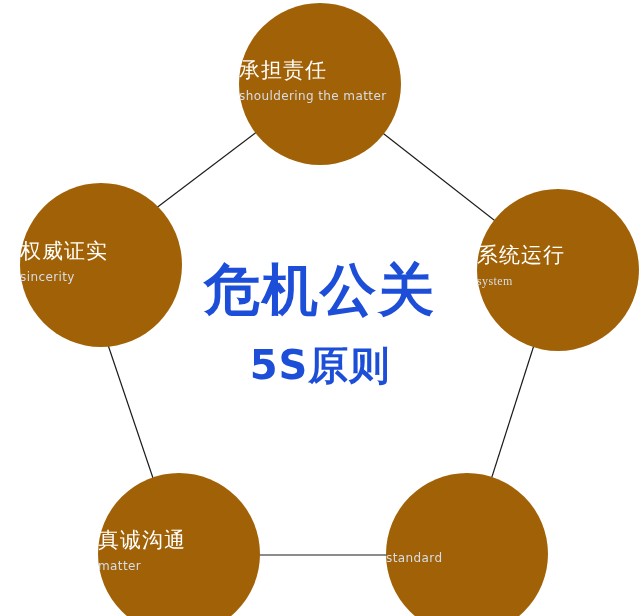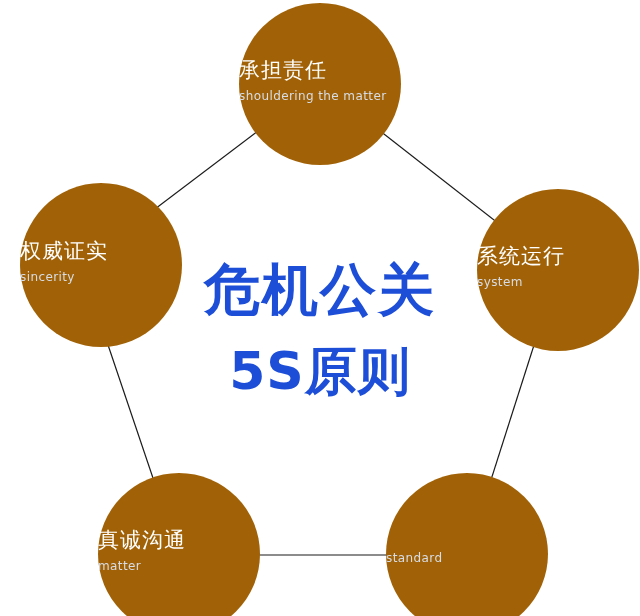--- a/index.html
+++ b/index.html
@@ -8,40 +8,40 @@
     #stage { position: absolute; left: 0; top: 0; width: 640px; height: 616px; }
     svg.lines { position: absolute; left: 0; top: 0; }
     .node { position: absolute; border-radius: 50%; background: #a16207;
             display: flex; flex-direction: column; justify-content: center;
             color: #ffffff; box-sizing: border-box; }
     .node .zh { font-size: 21px; letter-spacing: 1px; font-weight: 300; line-height: 1; margin-top: -6px; }
     .node .en { font-size: 12px; color: #d7dde6; margin-top: 8px; letter-spacing: 0.4px; }
     .title { position: absolute; left: 160px; width: 320px; text-align: center; color: #1d4ed8;
              font-weight: bold; line-height: 1; }
     .title.l1 { top: 262px; font-size: 56px; letter-spacing: 2px; }
-    .title.l2 { top: 345px; font-size: 52px; letter-spacing: 1px; }
+    .title.l2 { top: 345px; font-size: 40px; letter-spacing: 1px; }
   </style>
 </head>
 <body>
 
 <div id="stage">
   <svg class="lines" width="640" height="616">
     <line x1="320" y1="84" x2="558" y2="270" stroke="#1a1a1a" stroke-width="1.2"></line>
     <line x1="558" y1="270" x2="467" y2="555" stroke="#1a1a1a" stroke-width="1.2"></line>
     <line x1="467" y1="555" x2="179" y2="555" stroke="#1a1a1a" stroke-width="1.2"></line>
     <line x1="179" y1="555" x2="81" y2="265" stroke="#1a1a1a" stroke-width="1.2"></line>
     <line x1="81" y1="265" x2="320" y2="84" stroke="#1a1a1a" stroke-width="1.2"></line>
   </svg>
 
   <div class="node" style="left:239px; top:3px; width:162px; height:162px;">
     <span class="zh">承担责任</span>
     <span class="en">shouldering the matter</span>
   </div>
 
-  <div class="node" style="left:477px; top:189px; width:162px; height:162px;">
+  <div class="node" style="left:477px; top:189px; width:162px; height:162px;font-family:Liberation Serif, serif;">
     <span class="zh">系统运行</span>
     <span class="en">system</span>
   </div>
 
   <div class="node" style="left:386px; top:473px; width:162px; height:162px;">
     <span class="en">standard</span>
   </div>
 
   <div class="node" style="left:98px; top:473px; width:162px; height:162px;">
     <span class="zh">真诚沟通</span>

